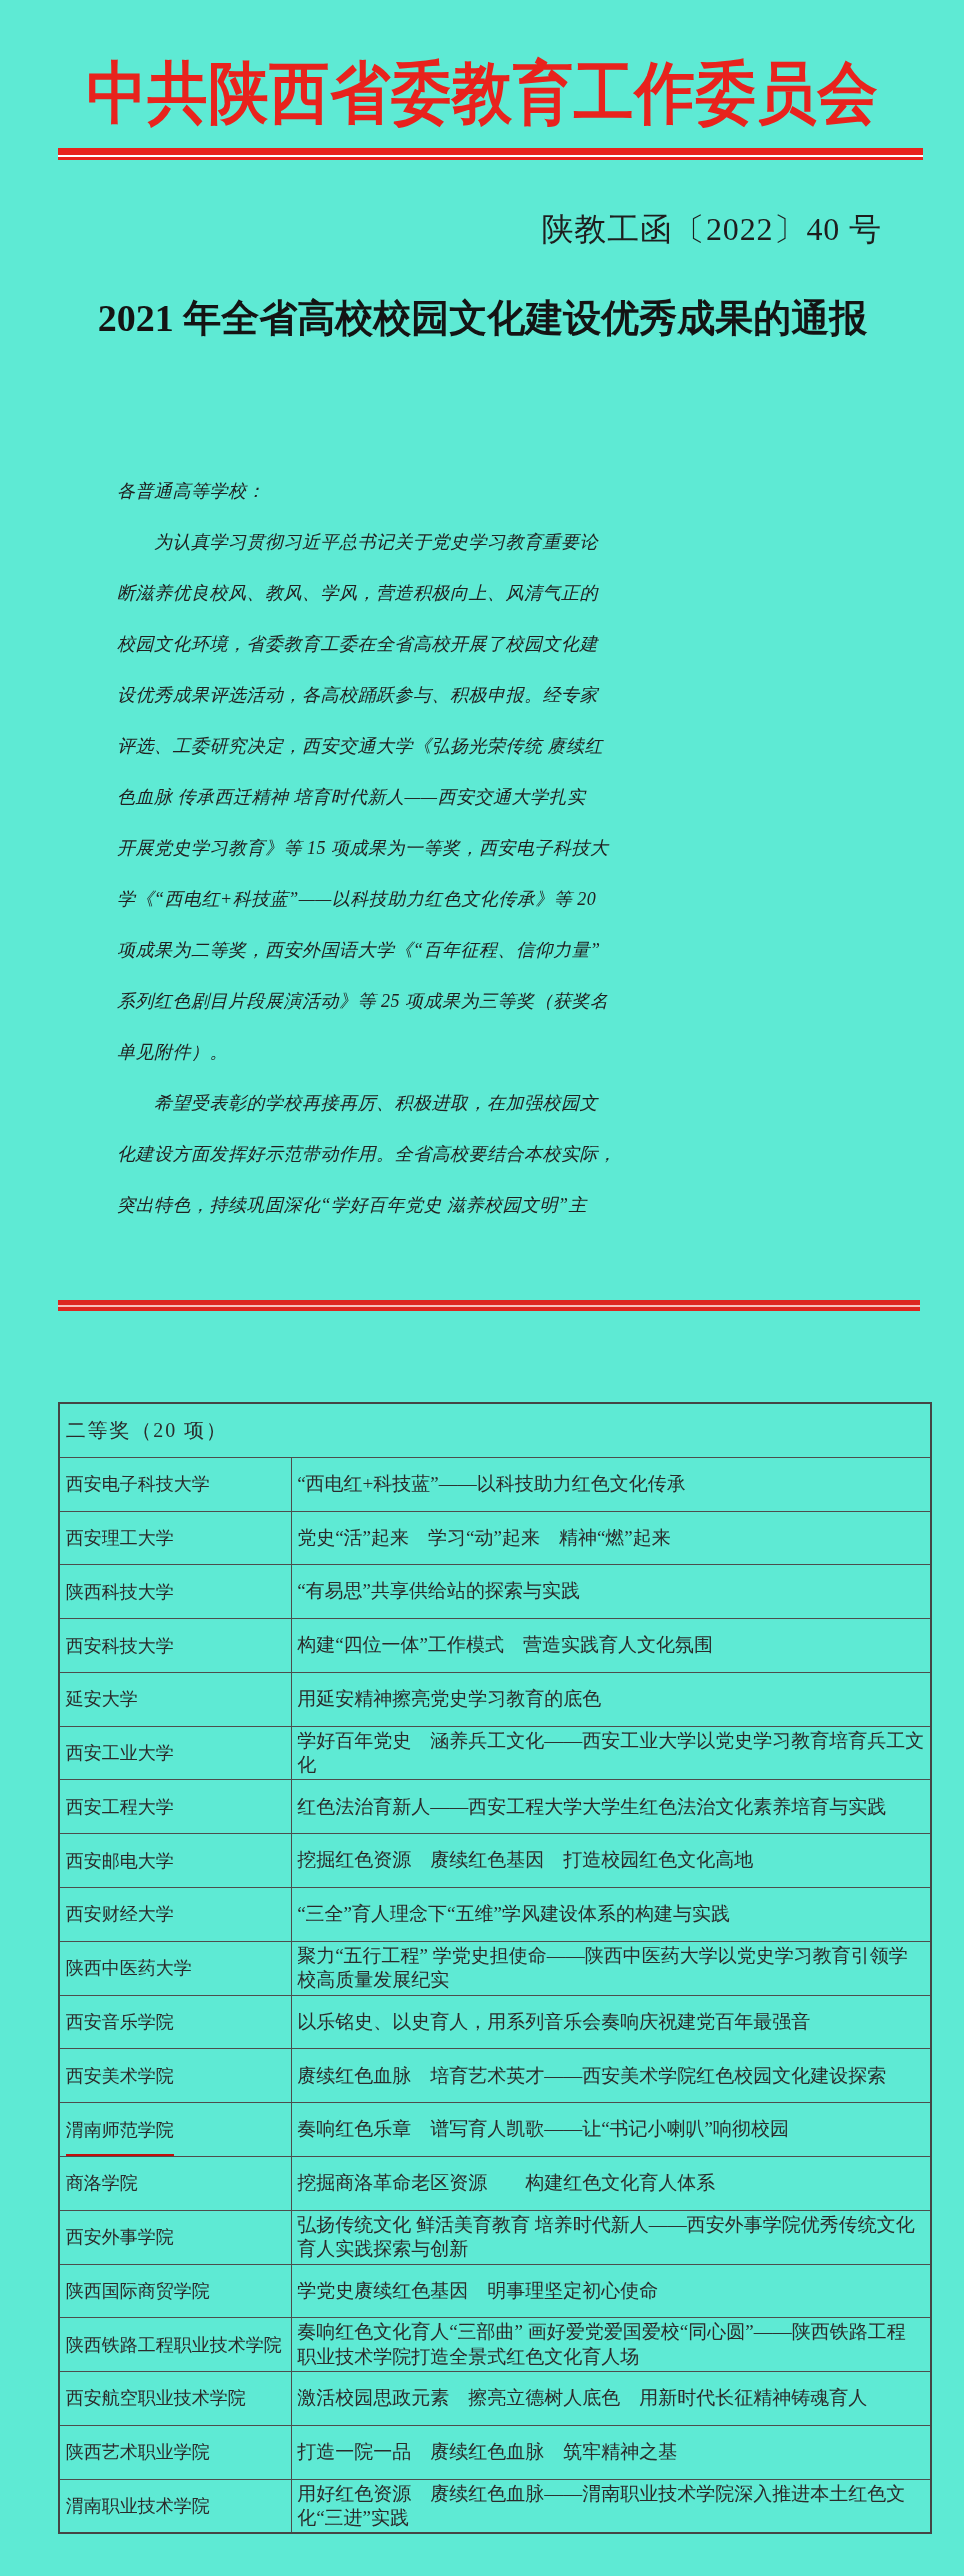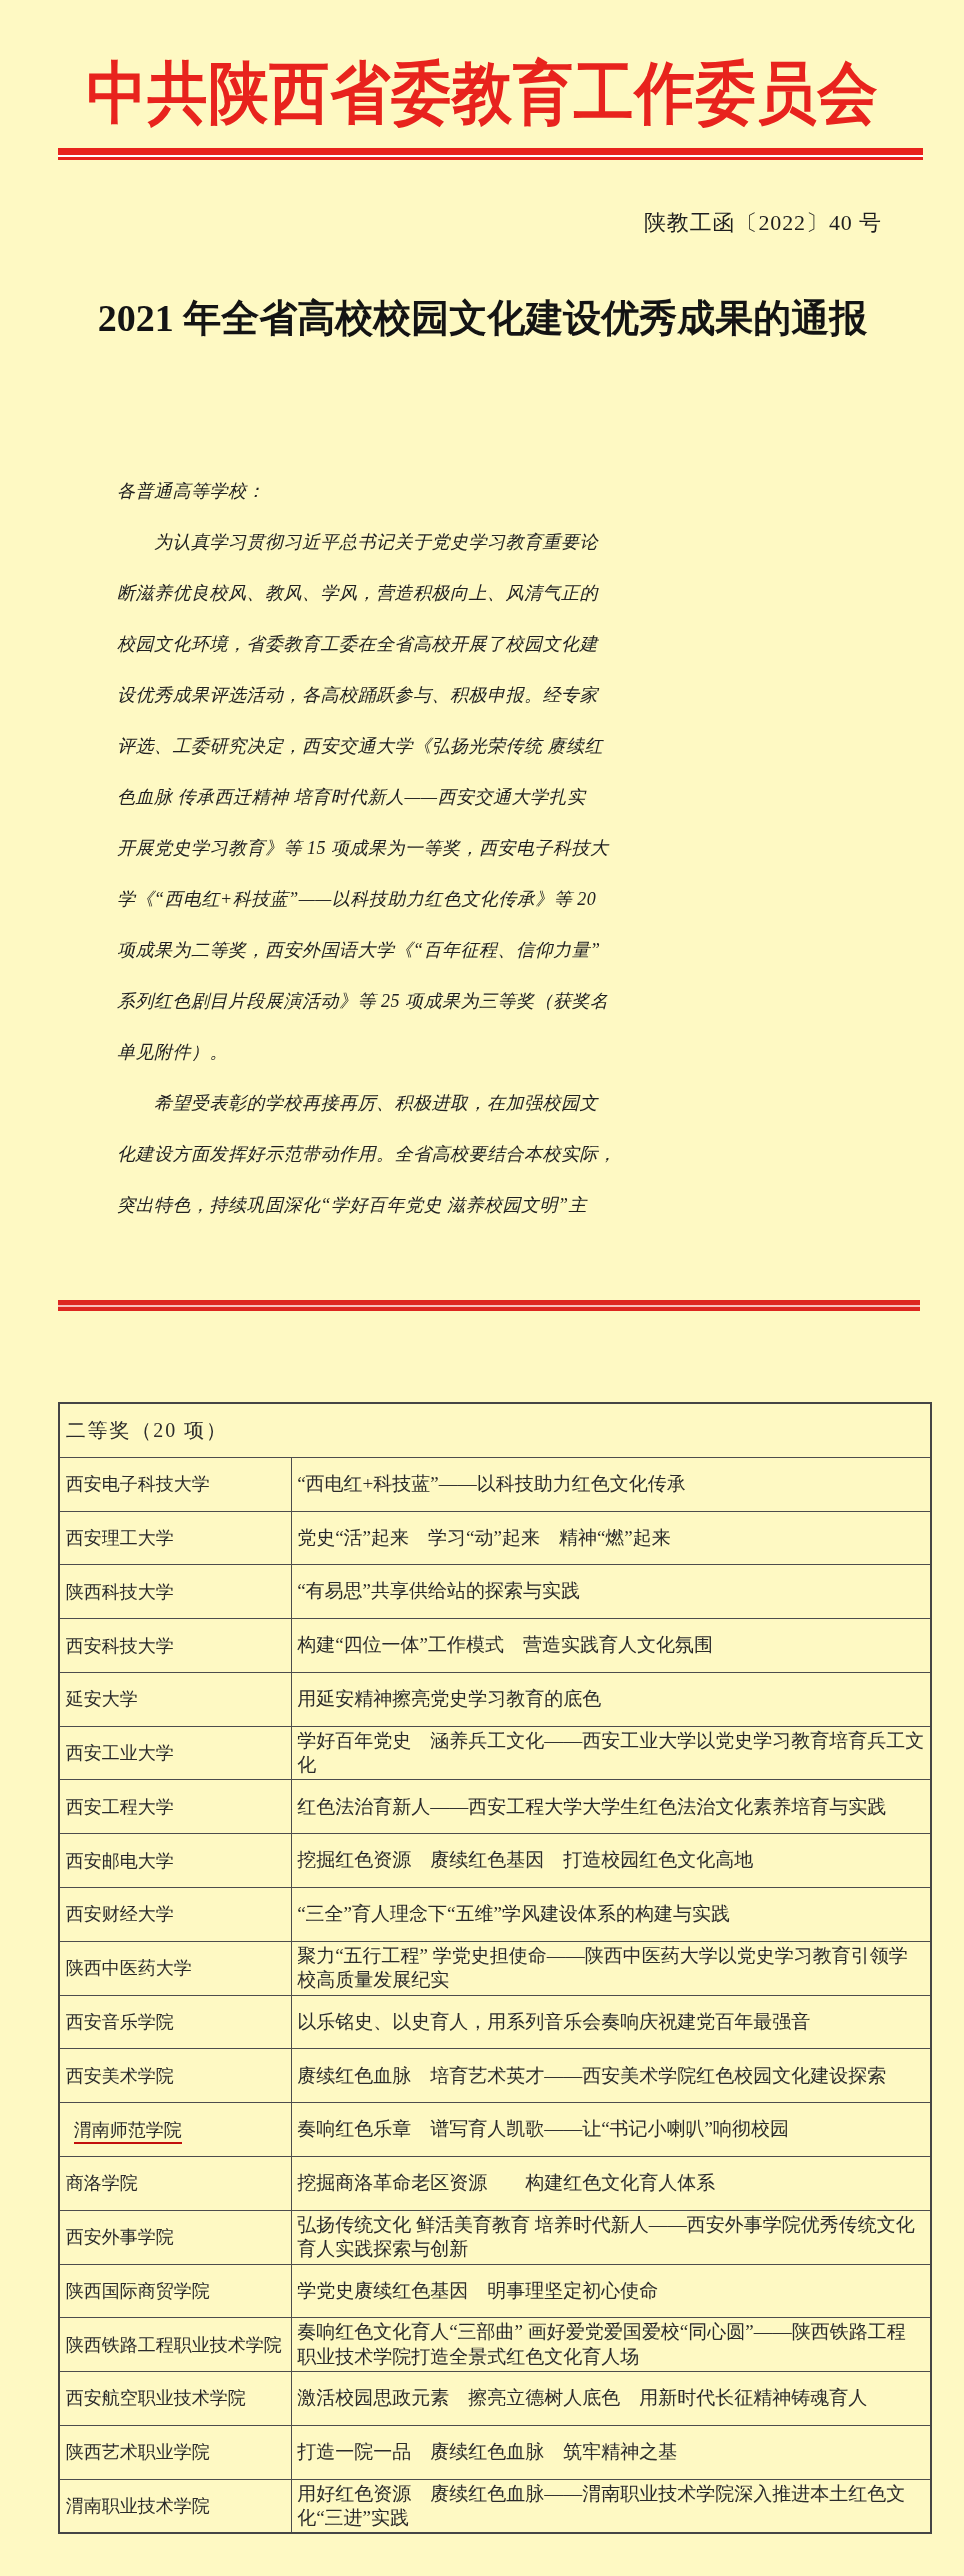--- a/index.html
+++ b/index.html
@@ -1,35 +1,35 @@
 <!DOCTYPE html>
 <html style="font-size:15px"><head>
 <meta charset="utf-8">
 <style>
   html,body { margin:0; padding:0; background:#ffffff; }
   .page {
     position:relative; width:965px; height:2576px; margin:0 auto;
-    background:#fef9c3; overflow:hidden;
+    background:#5eead4; overflow:hidden;
     font-family:"Liberation Serif","DejaVu Serif",serif; color:#1e1e1e;
   }
   
   .letterhead {
     position:absolute; top:49px; left:0; width:100%;
     text-align:center; font-size:60px; font-weight:bold; color:#e8231d;
     letter-spacing:0.9px; white-space:nowrap;
     transform:scaleY(1.12); transform-origin:top center;
   }
   .lh-divider { position:absolute; top:148px; left:58px; width:865px; }
   .lh-divider .bar-thick { height:6.6px; background:#e8231d; }
   .lh-divider .bar-gap   { height:2.8px; background:#ffffff; }
   .lh-divider .bar-thin  { height:2.8px; background:#e8231d; }
   
   .doc-number {
     position:absolute; top:208px; right:83px;
-    font-size:22px; letter-spacing:0.9px; color:#1e1e1e; white-space:nowrap;
+    font-size:32px; letter-spacing:0.9px; color:#1e1e1e; white-space:nowrap;
   }
   
   .notice-title {
     position:absolute; top:283px; left:0; width:100%;
     text-align:center; font-weight:bold; font-size:38px; line-height:71px;
     color:#141414;
   }
   
   .body-text {
     position:absolute; top:466px; left:117px; width:769px;
@@ -47,21 +47,21 @@
     border-collapse:collapse; table-layout:fixed;
     border:2.8px solid #454545; color:#2b2b2b;
   }
   table.awards th, table.awards td {
     border:1.9px solid #4d4d4d; text-align:left; vertical-align:middle;
     font-weight:normal; padding:1.9px 5.7px;
   }
   table.awards th.award-header { height:49px; font-size:20px; letter-spacing:1.9px; }
   td.school-cell { width:226px; font-size:18px; height:49px; white-space:nowrap; padding:1.9px 1.9px; }
   td.ach-cell    { font-size:19px; line-height:24.5px; height:49px; }
-  .hl { border-bottom:2.8px solid #c2100d; padding-bottom:2px;margin-left:8px; }
+  .hl { border-bottom:2.8px solid #c2100d; padding-bottom:14px; }
 </style>
 </head>
 <body>
 
 <div class="page">
 
   <div class="letterhead">中共陕西省委教育工作委员会</div>
 
   <div class="lh-divider">
     <div class="bar-thick"></div>

